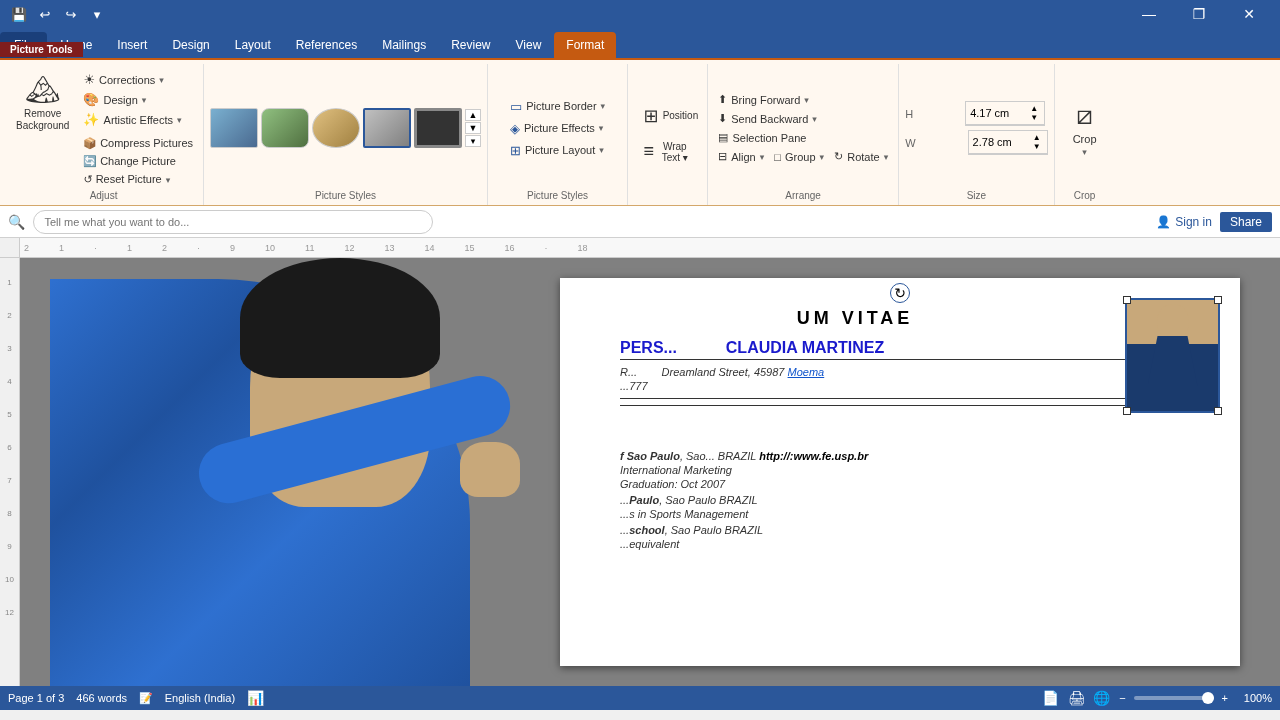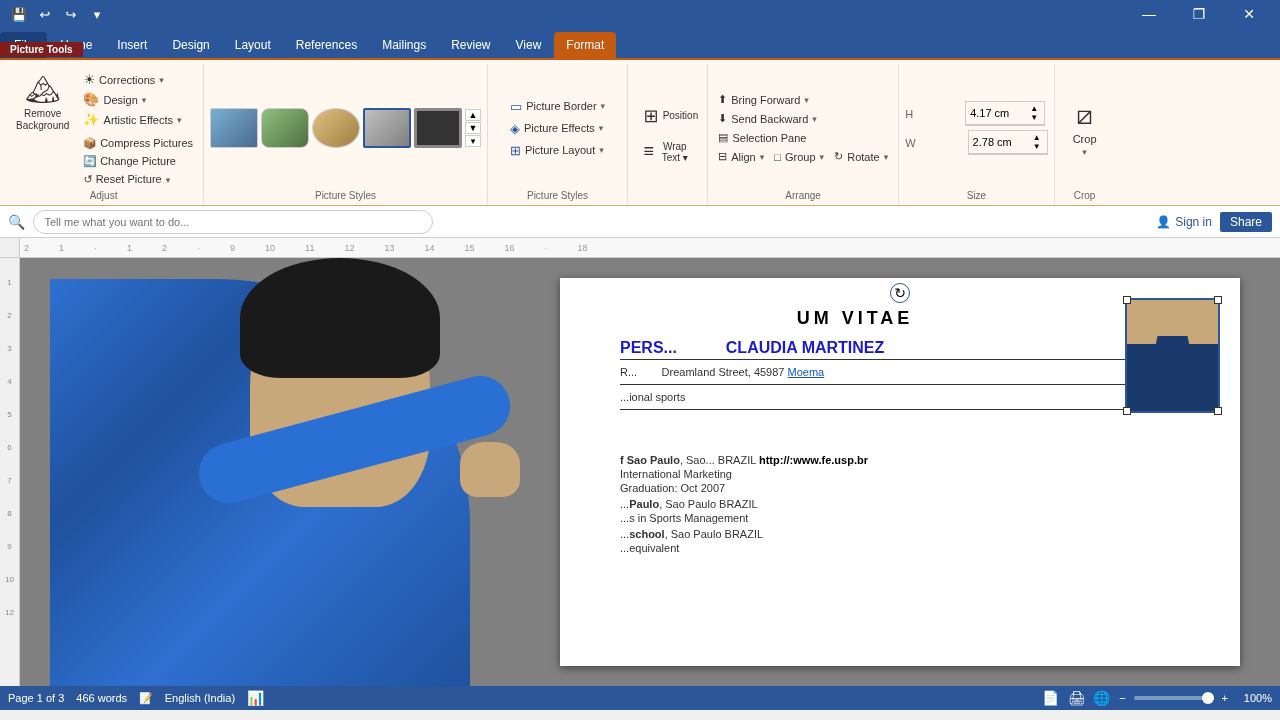--- a/index.html
+++ b/index.html
@@ -173,21 +173,21 @@
     }
     .section-header {
       font-size: 12px;
       font-weight: bold;
       color: #1a1a8c;
       border-bottom: 1px solid #333;
       padding-bottom: 2px;
       margin-bottom: 6px;
       margin-top: 10px;
     }
-    .detail-line { font-size: 11px; color: #333; margin-bottom: 2px; }
+    .detail-line { font-size: 11px; color: #333; margin-bottom: 2px; font-style: italic; }
     .photo-container {
       position: absolute;
       top: 20px;
       right: 30px;
       width: 90px;
       height: 110px;
       border: 2px solid #333;
       background: #2a2a2a;
       display: flex; align-items: center; justify-content: center;
       cursor: pointer;
@@ -530,24 +530,24 @@
 
       <div class="page-title" style="font-size:18px; font-weight:bold; letter-spacing:4px; text-align:center; margin-bottom:10px; padding-right:110px;">UM VITAE</div>
 
       <div class="section-header" style="font-size:16px; font-weight:bold; color:#1a1acc; border-bottom:1px solid #333; padding-bottom:2px; margin-bottom:6px; padding-right:110px;">
         PERS... &nbsp;&nbsp;&nbsp;&nbsp;&nbsp;&nbsp;&nbsp;&nbsp;&nbsp; CLAUDIA MARTINEZ
       </div>
 
       <div class="detail-line" style="font-size:11px; color:#333; padding-right:110px;">
         R... &nbsp;&nbsp;&nbsp;&nbsp;&nbsp;&nbsp; Dreamland Street, 45987 <span style="text-decoration:underline; color:#1155cc;">Moema</span>
       </div>
+      <div class="detail-line" style="font-size:11px; color:#333; padding-right:110px;">...777</div>
 
       <div class="divider-line" style="margin:6px 0; background:#333; height:1px;"></div>
 
-      <div class="detail-line" style="font-size:11px; color:#333;">...ional sports</div>
 
       <div class="divider-line" style="margin:6px 0; background:#333; height:1px;"></div>
 
       <div class="detail-line" style="font-size:11px; color:#333;margin-top:44px;">
         <span class="edu-bold" style="font-weight:bold;">f Sao Paulo</span>, Sao... BRAZIL <span style="font-weight:bold; color:#000;">http://:www.fe.usp.br</span>
       </div>
       <div class="detail-line" style="font-size:11px; color:#333;">International Marketing</div>
       <div class="detail-line" style="font-size:11px; color:#333;">Graduation: Oct 2007</div>
 
       <div class="detail-line" style="font-size:11px; color:#333; margin-top:4px;">

